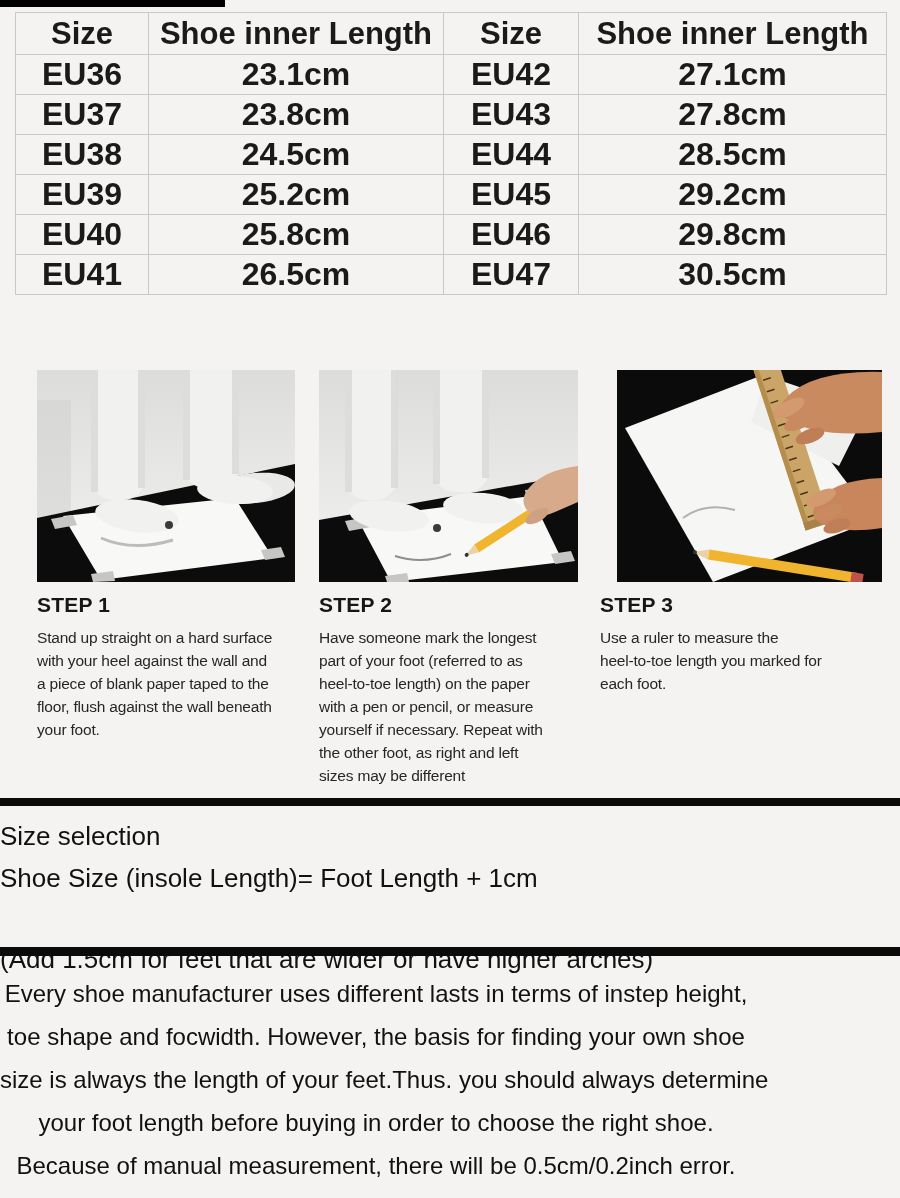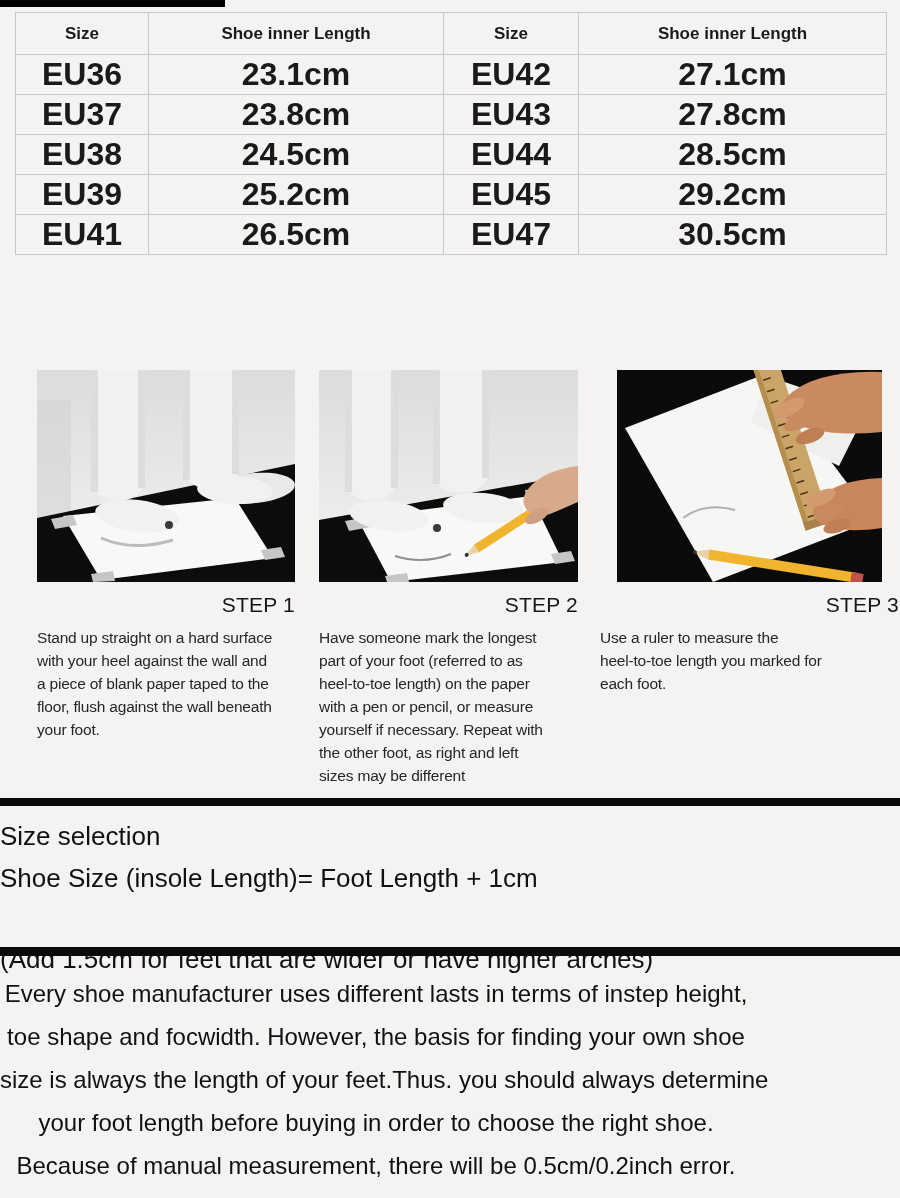--- a/index.html
+++ b/index.html
@@ -5,30 +5,30 @@
   html,body{margin:0;padding:0}
   body{width:900px;height:1198px;background:#f4f3f1;font-family:"Liberation Sans",sans-serif;color:#1a1a1a;position:relative;overflow:hidden}
   .page{position:absolute;inset:0}
   .top-bar{position:absolute;left:0;top:0;width:225px;height:7px;background:#000}
 
   
   .size-table{position:absolute;left:15px;top:12px;width:871px;border-collapse:collapse;table-layout:fixed}
   .size-table td,.size-table th{border:1px solid #c8c8c6;text-align:center;font-weight:bold;color:#1a1a1a;padding:0}
   .title-cell{height:54px;text-align:left;padding-left:5px;overflow:visible}
   .title-inner{display:inline-block;font-size:27px;font-weight:bold;white-space:nowrap;transform:scaleX(0.8);transform-origin:0 50%;letter-spacing:0}
-  .head-row th{height:41px;font-size:17px}
+  .head-row th{height:41px;font-size:31px}
   .data-row td{height:39px;font-size:32px}
 
   
   .step{position:absolute;top:370px}
   #step1{left:37px;width:258px}
   #step2{left:319px;width:259px}
   #step3{left:600px;width:299px}
   .step svg{display:block;width:100%;height:212px}
-  .step-label{margin-top:11px;text-align:right;font-weight:normal;font-size:21px;color:#161616;letter-spacing:0.2px}
+  .step-label{margin-top:11px;text-align:left;font-weight:bold;font-size:21px;color:#161616;letter-spacing:0.2px}
   .step-text{margin-top:9px;font-size:15.5px;line-height:23px;letter-spacing:-0.2px;white-space:pre;color:#262626}
 
   
   .bar{position:absolute;left:0;width:900px;background:#0a0a0a}
   .bar1{top:798px;height:8px}
   .bar2{top:947px;height:9px}
   .sel-line{position:absolute;left:0;width:900px;font-size:26px;color:#111;line-height:30px}
   .sel-title{top:821px}
   .sel-formula{top:863px}
   .sel-note{top:944px}
@@ -73,20 +73,26 @@
         <td>EU38</td>
         <td>24.5cm</td>
         <td>EU44</td>
         <td>28.5cm</td>
       </tr>
       <tr class="data-row">
         <td>EU39</td>
         <td>25.2cm</td>
         <td>EU45</td>
         <td>29.2cm</td>
+      </tr>
+      <tr class="data-row">
+        <td>EU40</td>
+        <td>25.8cm</td>
+        <td>EU46</td>
+        <td>29.8cm</td>
       </tr>
       <tr class="data-row">
         <td>EU41</td>
         <td>26.5cm</td>
         <td>EU47</td>
         <td>30.5cm</td>
       </tr>
     </tbody>
   </table>
 

